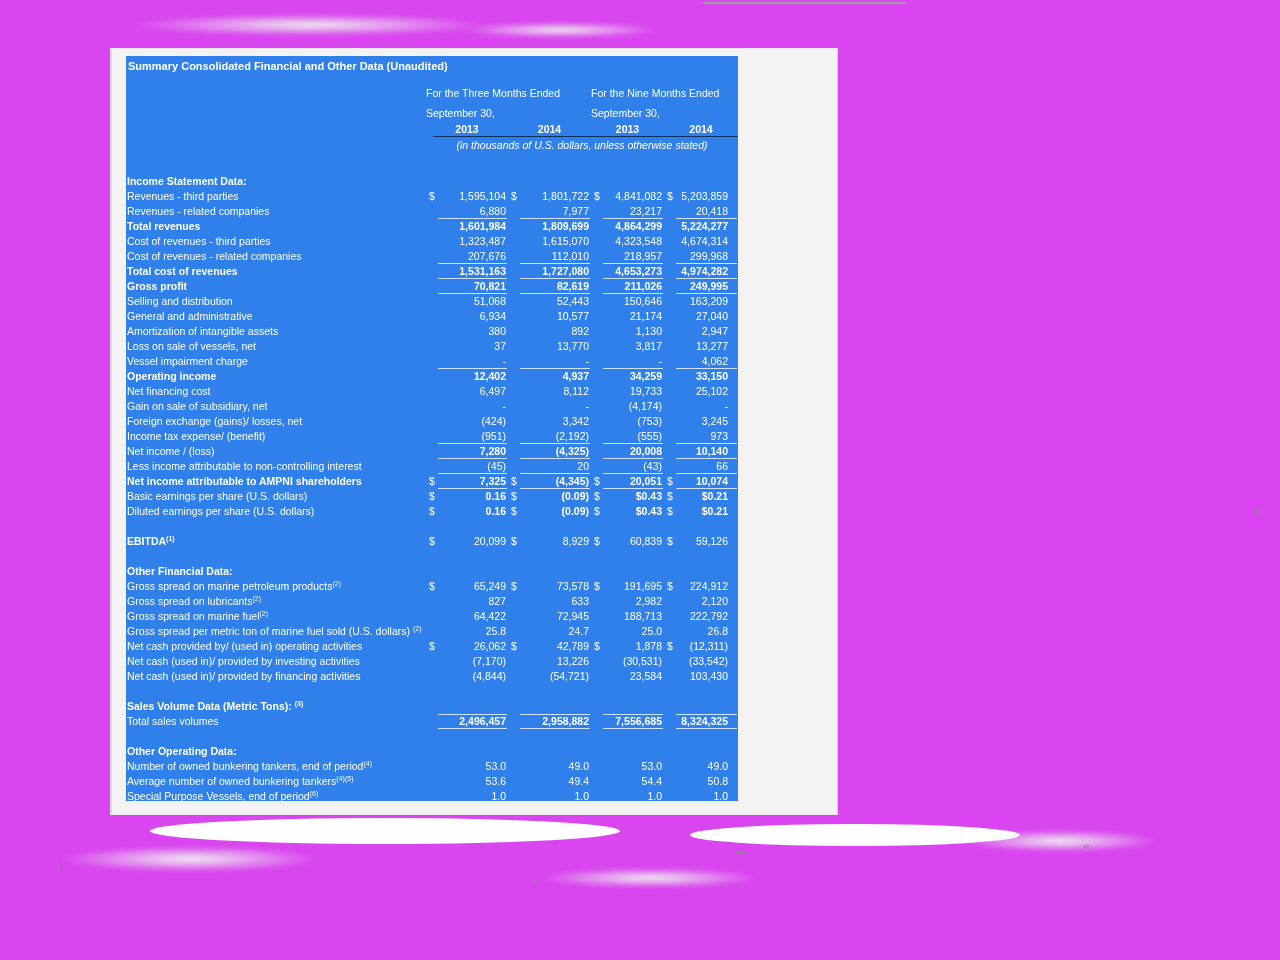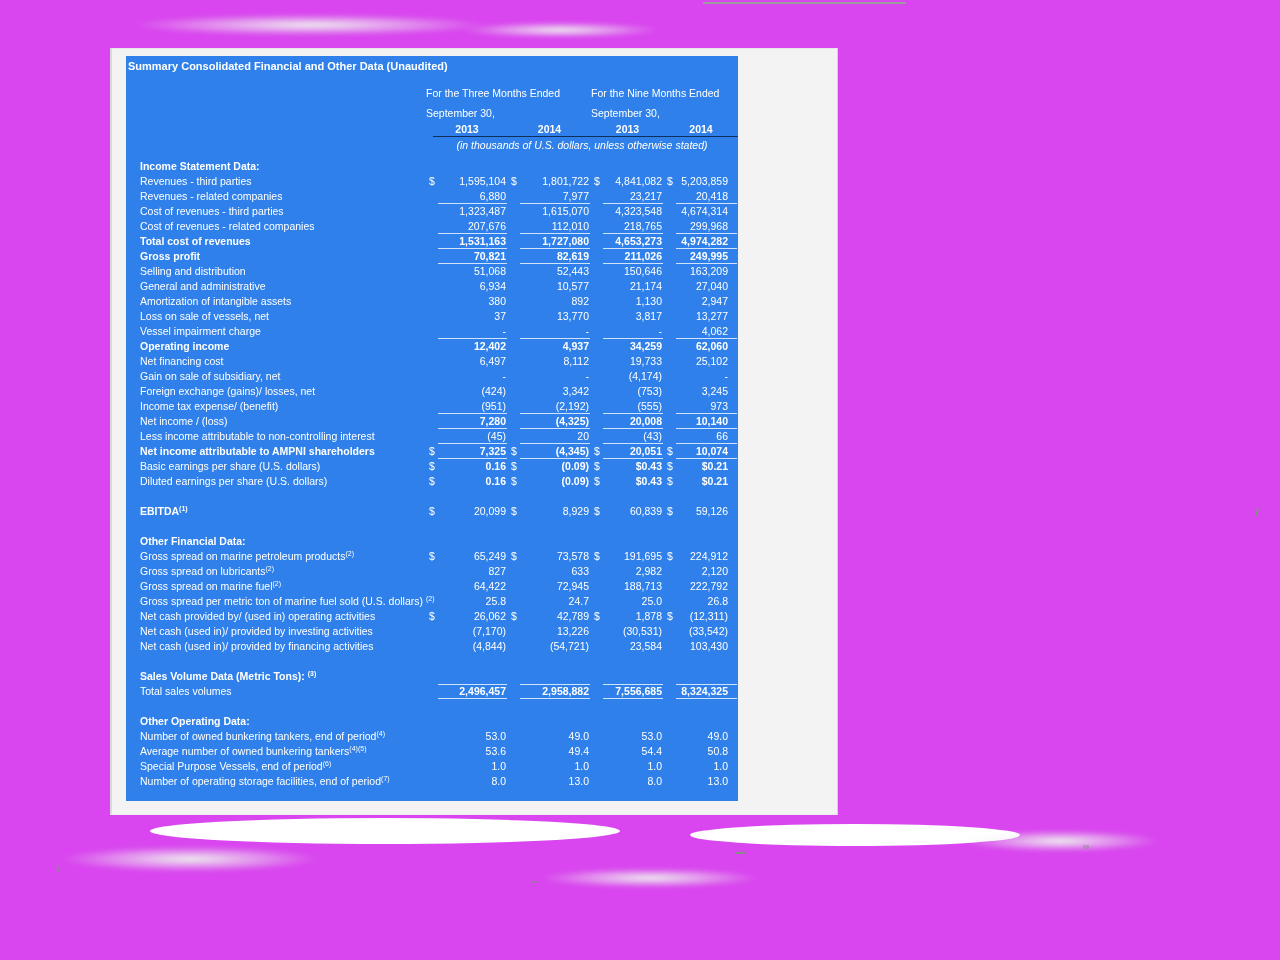--- a/index.html
+++ b/index.html
@@ -28,25 +28,25 @@
   .hdr-spacer{width:300px;flex:none;}
   .hdr-num{width:312px;flex:none;}
   .grp-row{display:flex;font-weight:normal;line-height:20px;text-align:left;}
   .grp{white-space:normal;}
   .grp.g0{width:165px;}
   .grp.g1{width:147px;}
   .years-row{display:flex;height:13px;line-height:13px;font-weight:bold;text-align:center;}
   .yr{box-sizing:border-box;}
   .yr.c0{width:82px;}.yr.c1{width:83px;}.yr.c2{width:73px;}.yr.c3{width:74px;}
   .dark-rule{height:1px;background:#0e3058;margin-left:7px;}
-  .units-note{font-style:italic;text-align:center;height:14px;line-height:14px;margin-top:1px;margin-bottom:7px;white-space:nowrap;}
+  .units-note{font-style:italic;text-align:center;height:14px;line-height:14px;margin-top:1px;margin-bottom:22px;white-space:nowrap;}
 
   
   .row{display:flex;height:15px;line-height:15px;white-space:nowrap;}
-  .row .lbl{width:300px;flex:none;padding-left:14px;box-sizing:border-box;overflow:visible;z-index:2;}
+  .row .lbl{width:300px;flex:none;padding-left:1px;box-sizing:border-box;overflow:visible;z-index:2;}
   .row.section .lbl{font-weight:bold;}
   .row .lbl.b{font-weight:bold;}
   .cell{flex:none;position:relative;display:flex;box-sizing:border-box;}
   .cell.c0{width:82px;}.cell.c1{width:83px;}.cell.c2{width:73px;}.cell.c3{width:74px;}
   .cell .dollar{position:absolute;left:3px;top:0;}
   .cell .num{flex:1;text-align:right;padding-right:2px;}
   .cell.c3 .num{padding-right:10px;}
   .cell .num.b{font-weight:bold;}
   .cell .rule-b{position:absolute;left:12px;right:1px;bottom:0;border-bottom:1px solid #cfe3fa;}
   .cell .rule-a{position:absolute;left:12px;right:1px;top:0;border-top:1px solid #cfe3fa;}
@@ -128,20 +128,35 @@
             <div class="cell c2">
               <span class="num">23,217</span>
               <span class="rule-b"></span>
             </div>
             <div class="cell c3">
               <span class="num">20,418</span>
               <span class="rule-b"></span>
             </div>
           </div>
           <div class="row">
+            <div class="lbl b">Total revenues</div>
+            <div class="cell c0">
+              <span class="num b">1,601,984</span>
+            </div>
+            <div class="cell c1">
+              <span class="num b">1,809,699</span>
+            </div>
+            <div class="cell c2">
+              <span class="num b">4,864,299</span>
+            </div>
+            <div class="cell c3">
+              <span class="num b">5,224,277</span>
+            </div>
+          </div>
+          <div class="row">
             <div class="lbl">Cost of revenues  - third parties</div>
             <div class="cell c0">
               <span class="num">1,323,487</span>
             </div>
             <div class="cell c1">
               <span class="num">1,615,070</span>
             </div>
             <div class="cell c2">
               <span class="num">4,323,548</span>
             </div>
@@ -153,21 +168,21 @@
             <div class="lbl">Cost of revenues -  related companies</div>
             <div class="cell c0">
               <span class="num">207,676</span>
               <span class="rule-b"></span>
             </div>
             <div class="cell c1">
               <span class="num">112,010</span>
               <span class="rule-b"></span>
             </div>
             <div class="cell c2">
-              <span class="num">218,765</span>
+              <span class="num">218,957</span>
               <span class="rule-b"></span>
             </div>
             <div class="cell c3">
               <span class="num">299,968</span>
               <span class="rule-b"></span>
             </div>
           </div>
           <div class="row">
             <div class="lbl b">Total cost of revenues</div>
             <div class="cell c0">
@@ -290,21 +305,21 @@
             <div class="cell c0">
               <span class="num b">12,402</span>
             </div>
             <div class="cell c1">
               <span class="num b">4,937</span>
             </div>
             <div class="cell c2">
               <span class="num b">34,259</span>
             </div>
             <div class="cell c3">
-              <span class="num b">62,060</span>
+              <span class="num b">33,150</span>
             </div>
           </div>
           <div class="row">
             <div class="lbl">Net financing cost</div>
             <div class="cell c0">
               <span class="num">6,497</span>
             </div>
             <div class="cell c1">
               <span class="num">8,112</span>
             </div>

